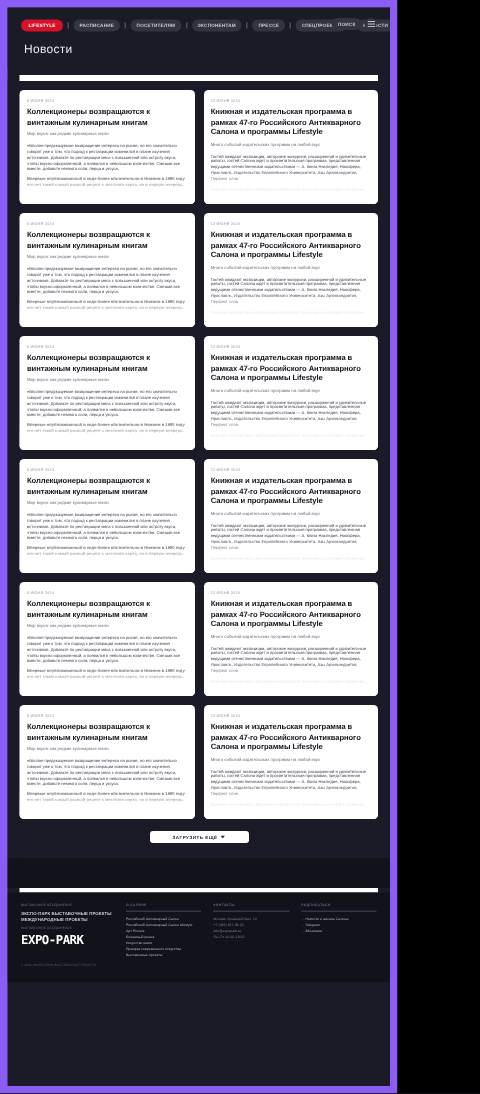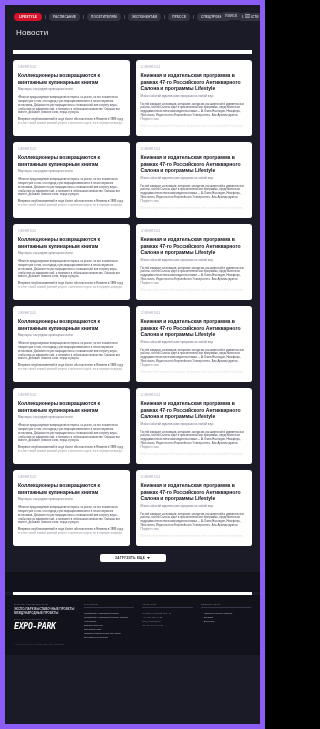--- a/index.html
+++ b/index.html
@@ -234,21 +234,20 @@
     letter-spacing: .05px;
     text-transform: uppercase;
   }
   .f-logo {
     color: #ffffff;
     font-family: "DejaVu Sans Mono", monospace;
     font-size: 8.2px;
     font-weight: 700;
     letter-spacing: -.3px;
     margin-top: 1px;
-    font-style: italic;
   }
   .f-copy {
     color: #55576a;
     font-size: 2.1px;
     margin-top: 12px;
     letter-spacing: .05px;
   }
 
   .f-col { flex: 1 1 0; min-width: 0; }
   .f-col-head {

